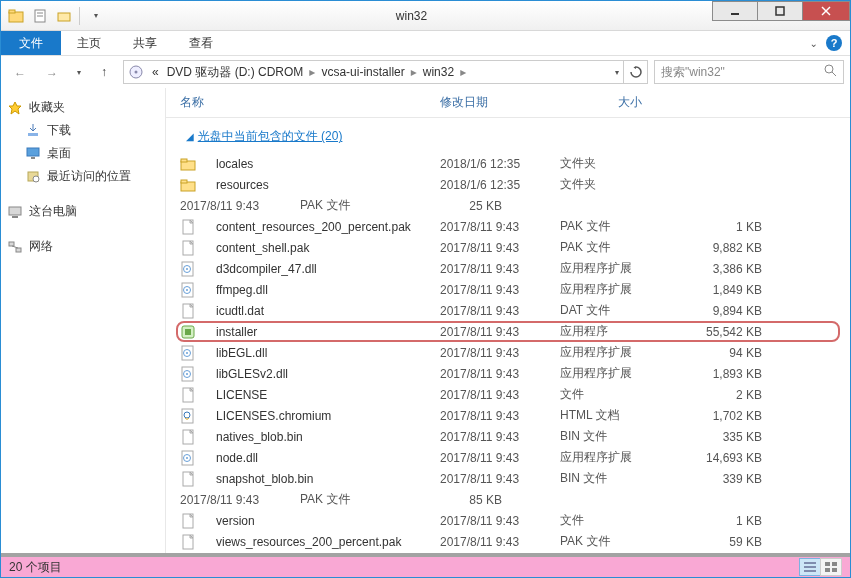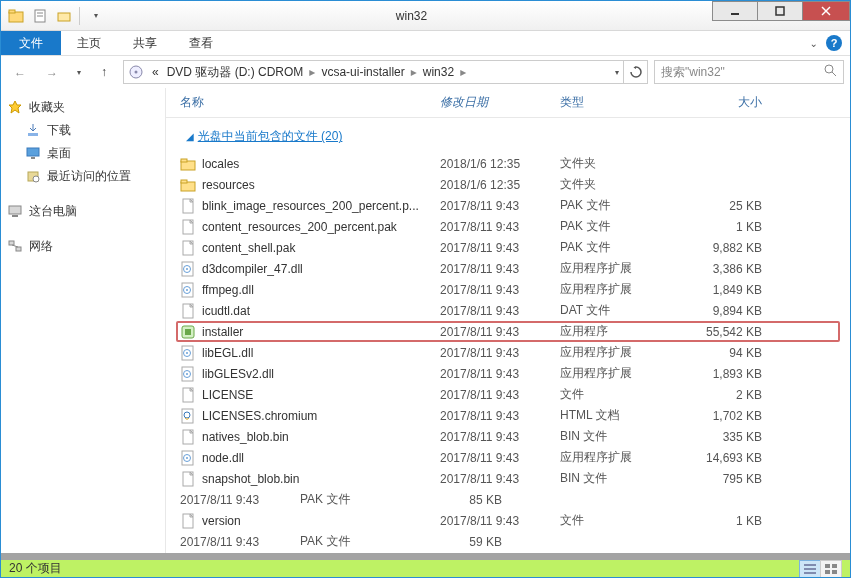--- a/index.html
+++ b/index.html
@@ -31,44 +31,44 @@
 .addr-seg { padding: 0 4px; color: #333; }
 .addr-sep { color: #888; padding: 0 2px; }
 .addr-icon { width: 16px; height: 16px; margin-right: 4px; }
 .addr-refresh { width: 24px; height: 24px; border: 1px solid #ccc; border-left: none; display: flex; align-items: center; justify-content: center; background: #fff; }
 .search-box { width: 190px; height: 24px; border: 1px solid #ccc; display: flex; align-items: center; padding: 0 6px; color: #888; background: #fff; }
 
 
 .main { display: flex; height: calc(100% - 30px - 25px - 32px - 24px); }
 .sidebar { width: 165px; border-right: 1px solid #e8e8e8; padding: 8px 4px; overflow: hidden; }
 .side-group { margin-bottom: 12px; }
-.side-head { display: flex; align-items: flex-start; padding: 3px 2px; color: #333; }
+.side-head { display: flex; align-items: center; padding: 3px 2px; color: #333; }
 .side-item { display: flex; padding: 3px 2px 3px 20px; color: #333; }
 .side-icon { width: 16px; height: 16px; margin-right: 6px; display: inline-flex; align-items: center; justify-content: center; }
 
 
 .content { flex: 1; display: flex; flex-direction: column; overflow: hidden; }
 .cols { display: flex; border-bottom: 1px solid #e8e8e8; color: #3a6ea5; padding: 6px 0 6px 14px; }
 .col-name { width: 260px; }
-.col-date { width: 120px; font-style: italic; }
+.col-date { width: 120px; }
 .col-type { width: 120px; }
 .col-size { width: 100px; text-align: right; padding-right: 18px; }
 .group-title { color: #1979ca; padding: 10px 0 8px 6px; text-decoration: underline; }
 .group-caret { display: inline-block; transform: rotate(0deg); margin-right: 4px; font-size: 10px; }
 .files { overflow-y: auto; overflow-x: hidden; flex: 1; padding-left: 14px; }
 .row { display: flex; align-items: center; height: 21px; color: #333; }
-.row.hl { border: 2px solid #d46a6a; border-radius: 2px; margin-right: 10px; margin-left: -4px; padding-left: 2px; }
-.cell-name { width: 260px; display: flex; align-items: center; gap: 6px; overflow: hidden; white-space: nowrap; text-overflow: ellipsis; }
+.row.hl { border: 2px solid #d46a6a; border-radius: 8px; margin-right: 10px; margin-left: -4px; padding-left: 2px; }
+.cell-name { width: 260px; display: flex; align-items: center; gap: 20px; overflow: hidden; white-space: nowrap; text-overflow: ellipsis; }
 .cell-date { width: 120px; color: #555; }
 .cell-type { width: 120px; color: #555; }
 .cell-size { width: 100px; text-align: right; padding-right: 18px; color: #555; }
 .file-icon { width: 16px; height: 16px; flex-shrink: 0; }
 
 
-.status { position: absolute; bottom: 0; left: 0; right: 0; height: 24px; border-top: 7px solid #a3a3a3; display: flex; align-items: center; padding: 0 8px; background: #bef264; }
+.status { position: absolute; bottom: 0; left: 0; right: 0; height: 24px; border-top: 4px solid #a3a3a3; display: flex; align-items: center; padding: 0 8px; background: #f9a8d4; }
 .status-text { flex: 1; color: #333; }
 .view-btn { width: 22px; height: 18px; border: 1px solid #ccc; margin-left: -1px; display: flex; align-items: center; justify-content: center; background: #f4f4f4; }
 .view-btn.active { background: #cde6f7; border-color: #7bb2e0; }
 
 
 .chev { font-size: 8px; color: #555; margin-left: 2px; }
 .help-icon { width:16px; height:16px; border-radius:50%; background:#1979ca; color:#fff; display:flex; align-items:center; justify-content:center; font-size:11px; font-weight:bold; }
 </style>
 </head>
 <body>
@@ -231,21 +231,20 @@
           </span>
         <span>网络</span>
       </div>
     </div>
   </div>
 
   <div class="content">
     <div class="cols">
       <div class="col-name">名称</div>
       <div class="col-date">修改日期</div>
-      <div class="col-type">类型</div>
       <div class="col-size">大小</div>
     </div>
     <div class="files" id="files">
       <div class="group-title"><span class="group-caret">◢</span><span>光盘中当前包含的文件 (20)</span></div>
 
     <div class="row">
           <div class="cell-name">
             <span class="file-icon"><svg width="16" height="16">
                 <rect x="1" y="5" width="14" height="9" fill="#ffe08a" stroke="#c9a227"></rect>
                 <rect x="1" y="3" width="6" height="3" fill="#ffe08a" stroke="#c9a227"></rect>
@@ -262,27 +261,20 @@
                 <rect x="1" y="5" width="14" height="9" fill="#ffe08a" stroke="#c9a227"></rect>
                 <rect x="1" y="3" width="6" height="3" fill="#ffe08a" stroke="#c9a227"></rect>
               </svg></span>
             <span>resources</span>
           </div>
           <div class="cell-date">2018/1/6 12:35</div>
           <div class="cell-type">文件夹</div>
           <div class="cell-size"></div>
         </div>
         <div class="row">
-          <div class="cell-name">
-            <span class="file-icon"><svg width="16" height="16">
-                <rect x="3" y="1" width="10" height="14" fill="#fff" stroke="#aaa"></rect>
-                <polygon points="10,1 13,4 10,4" fill="#ddd" stroke="#aaa"></polygon>
-              </svg></span>
-            <span>blink_image_resources_200_percent.p...</span>
-          </div>
           <div class="cell-date">2017/8/11 9:43</div>
           <div class="cell-type">PAK 文件</div>
           <div class="cell-size">25 KB</div>
         </div>
         <div class="row">
           <div class="cell-name">
             <span class="file-icon"><svg width="16" height="16">
                 <rect x="3" y="1" width="10" height="14" fill="#fff" stroke="#aaa"></rect>
                 <polygon points="10,1 13,4 10,4" fill="#ddd" stroke="#aaa"></polygon>
               </svg></span>
@@ -433,40 +425,47 @@
         <div class="row">
           <div class="cell-name">
             <span class="file-icon"><svg width="16" height="16">
                 <rect x="3" y="1" width="10" height="14" fill="#fff" stroke="#aaa"></rect>
                 <polygon points="10,1 13,4 10,4" fill="#ddd" stroke="#aaa"></polygon>
               </svg></span>
             <span>snapshot_blob.bin</span>
           </div>
           <div class="cell-date">2017/8/11 9:43</div>
           <div class="cell-type">BIN 文件</div>
-          <div class="cell-size">795 KB</div>
+          <div class="cell-size">339 KB</div>
         </div>
         <div class="row">
           <div class="cell-date">2017/8/11 9:43</div>
           <div class="cell-type">PAK 文件</div>
           <div class="cell-size">85 KB</div>
         </div>
         <div class="row">
           <div class="cell-name">
             <span class="file-icon"><svg width="16" height="16">
                 <rect x="3" y="1" width="10" height="14" fill="#fff" stroke="#aaa"></rect>
                 <polygon points="10,1 13,4 10,4" fill="#ddd" stroke="#aaa"></polygon>
               </svg></span>
             <span>version</span>
           </div>
           <div class="cell-date">2017/8/11 9:43</div>
           <div class="cell-type">文件</div>
           <div class="cell-size">1 KB</div>
         </div>
         <div class="row">
+          <div class="cell-name">
+            <span class="file-icon"><svg width="16" height="16">
+                <rect x="3" y="1" width="10" height="14" fill="#fff" stroke="#aaa"></rect>
+                <polygon points="10,1 13,4 10,4" fill="#ddd" stroke="#aaa"></polygon>
+              </svg></span>
+            <span>views_resources_200_percent.pak</span>
+          </div>
           <div class="cell-date">2017/8/11 9:43</div>
           <div class="cell-type">PAK 文件</div>
           <div class="cell-size">59 KB</div>
         </div>
       </div>
   </div>
 </div>
 
 <div class="status">
   <div class="status-text">20 个项目</div>

